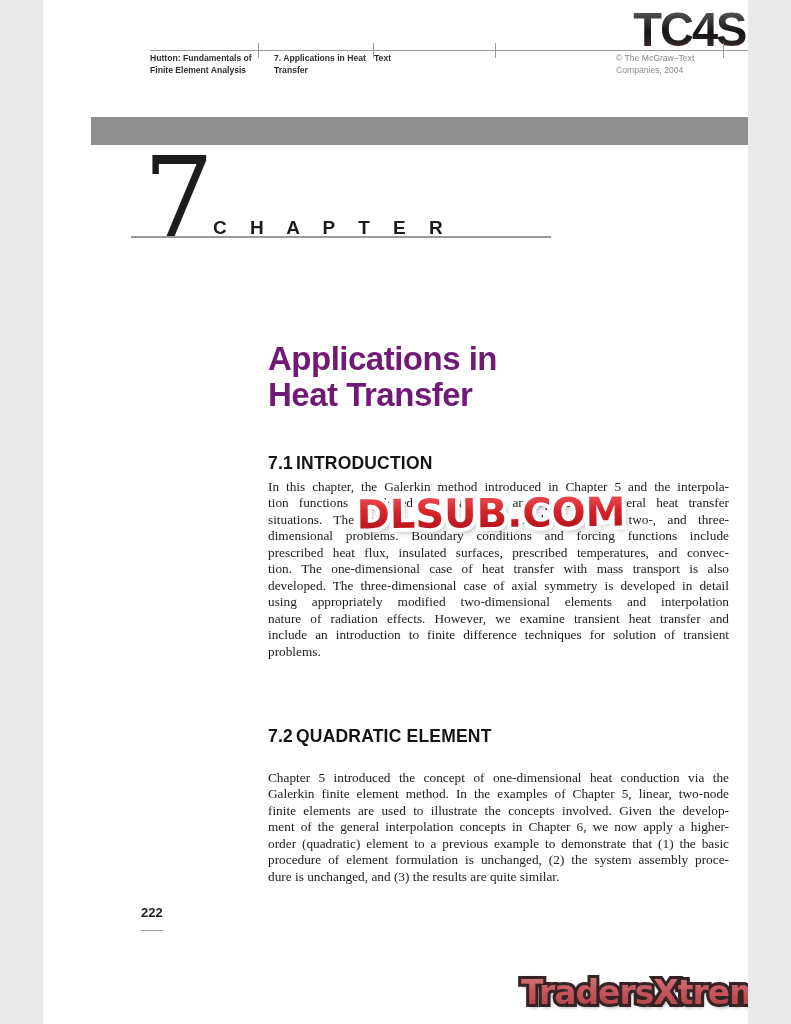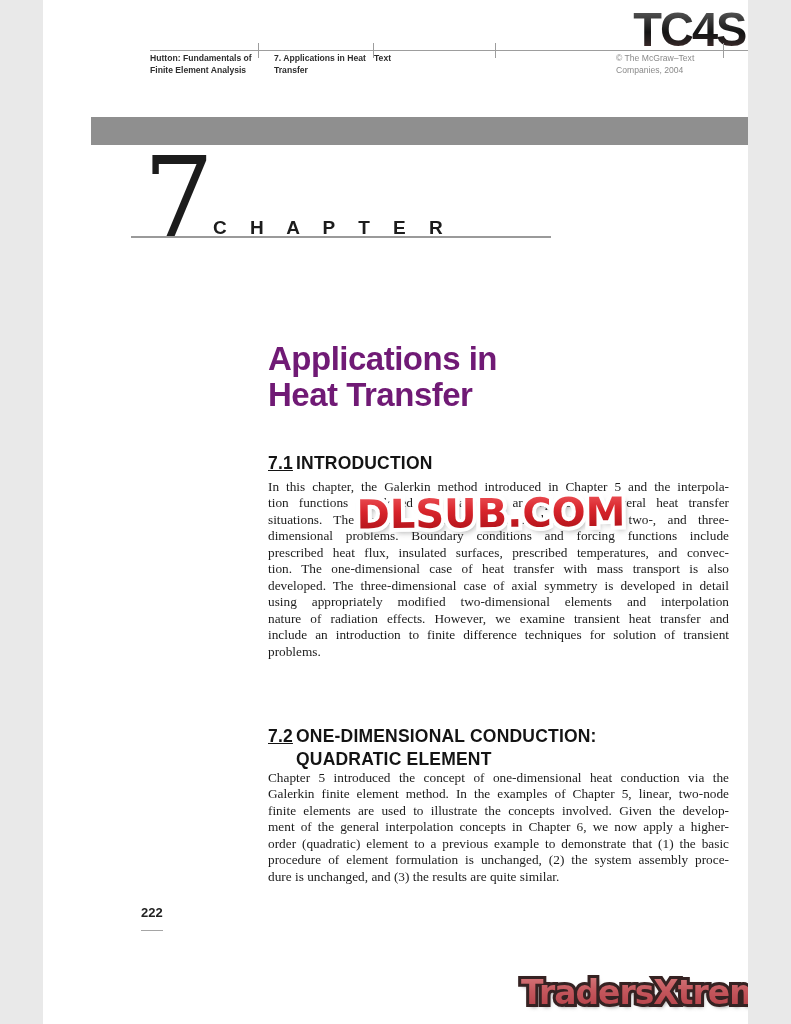--- a/index.html
+++ b/index.html
@@ -45,21 +45,21 @@
     font-family:"Liberation Sans",sans-serif;font-weight:bold;
     font-size:33px;line-height:36px;letter-spacing:-0.5px;color:#701a75;
   }
   
   .sec-head{
     position:absolute;left:225px;width:470px;
     font-family:"Liberation Sans",sans-serif;font-weight:bold;
     font-size:17.5px;line-height:23px;color:#141414;
     padding-left:28px;box-sizing:border-box;letter-spacing:0.2px;
   }
-  .sec-num{position:absolute;left:0;top:0;text-decoration:underline;}
+  .sec-num{position:absolute;left:0;top:0;}
   .sec-head-1{top:452px;}
   .sec-head-2{top:725px;}
   
   .para{
     position:absolute;left:225px;width:461px;
     font-size:13.3px;line-height:16.45px;color:#1b1b1b;
   }
   .para .line{text-align:justify;text-align-last:justify;white-space:normal;}
   .para .line:last-child{text-align-last:left;}
   .para-1{top:479px;}
@@ -158,21 +158,21 @@
       <div class="line">problems.</div>
     </div>
 
   <div class="stamp">
     <span class="layer outline">DLSUB.COM</span>
     <span class="layer fill">DLSUB.COM</span>
   </div>
 
   <div class="sec-head sec-head-2">
     <span class="sec-num">7.2</span>
-    <span><div class="line">ONE-DIMENSIONAL CONDUCTION:</div><div class="line">QUADRATIC ELEMENT</div></span>
+    <span><div class="line">QUADRATIC ELEMENT</div></span>
   </div>
   <div class="para para-2">
       <div class="line">Chapter 5 introduced the concept of one-dimensional heat conduction via the</div>
       <div class="line">Galerkin finite element method. In the examples of Chapter 5, linear, two-node</div>
       <div class="line">finite elements are used to illustrate the concepts involved. Given the develop-</div>
       <div class="line">ment of the general interpolation concepts in Chapter 6, we now apply a higher-</div>
       <div class="line">order (quadratic) element to a previous example to demonstrate that (1) the basic</div>
       <div class="line">procedure of element formulation is unchanged, (2) the system assembly proce-</div>
       <div class="line">dure is unchanged, and (3) the results are quite similar.</div>
     </div>

